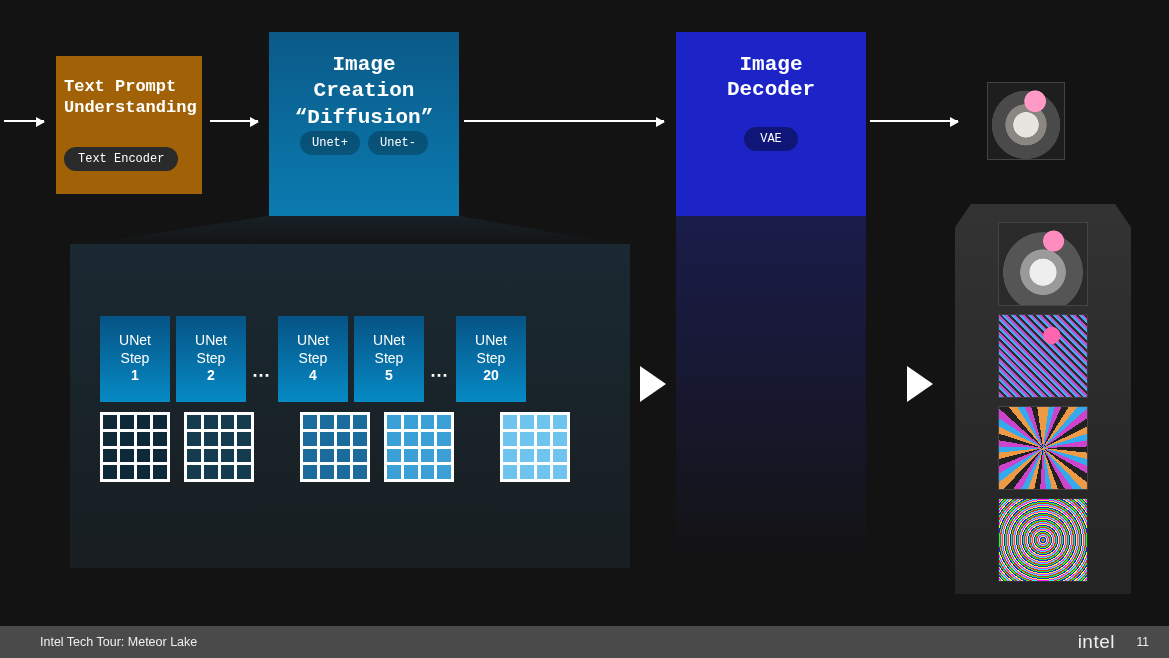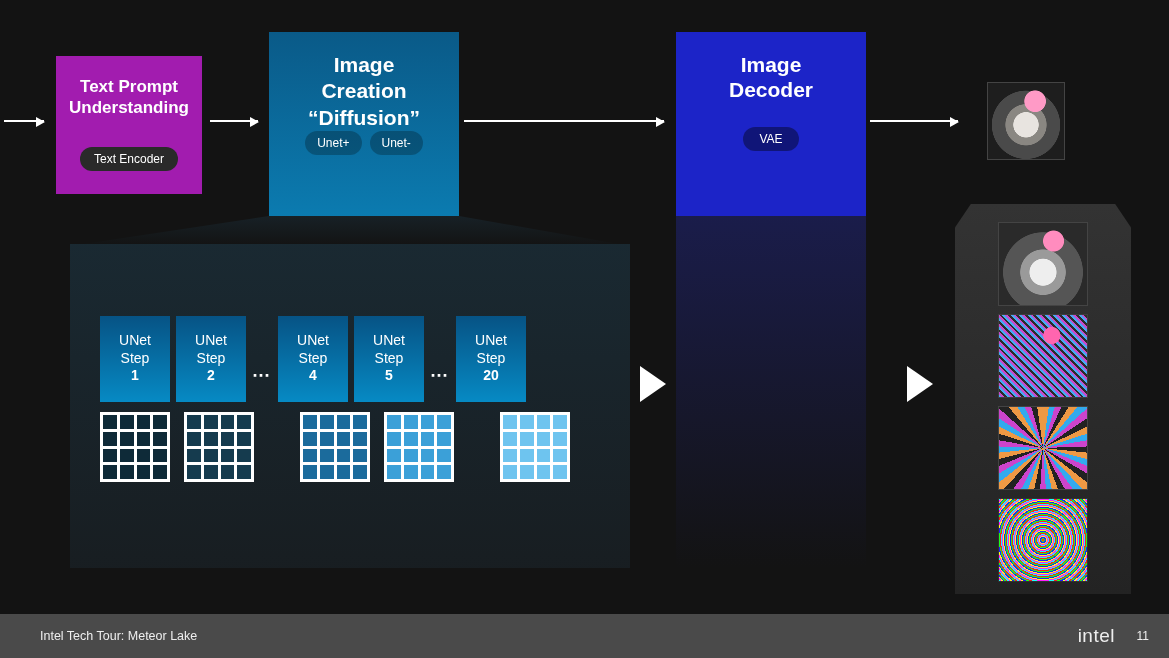--- a/index.html
+++ b/index.html
@@ -7,26 +7,26 @@
     width: 1169px;
     height: 658px;
     background: #131313;
     font-family: -apple-system, "Segoe UI", Arial, sans-serif;
     color: #fff;
     position: relative;
     overflow: hidden;
   }
   .stage {
     position: absolute;
+    font-family: Liberation Mono, monospace;
   }
   .box1 {
     left: 56px; top: 56px;
     width: 146px; height: 138px;
-    background: #a21caf;
-    text-align: center;
+    background: #a16207;
     padding: 20px 8px 12px 8px;
   }
   .box1 .title { font-weight: 700; font-size: 17px; line-height: 1.25; }
   .pill {
     display: inline-block;
     background: #2a2a2a;
     border-radius: 14px;
     padding: 5px 14px;
     font-size: 12px;
     margin-top: 28px;
@@ -172,21 +172,21 @@
   .rimg3 { background:
       repeating-conic-gradient(#e94 0 8deg, #3ae 8deg 16deg, #c4c 16deg 24deg, #222 24deg 32deg);
       filter: blur(0px); }
   .rimg4 { background:
       repeating-radial-gradient(circle, #f33 0 1px, #3f3 1px 2px, #33f 2px 3px, #ff3 3px 4px, #f3f 4px 5px, #3ff 5px 6px);
       filter: contrast(1.3); }
 
   .footer {
     position: absolute;
     left: 0; bottom: 0;
-    width: 100%; height: 44px;
+    width: 100%; height: 32px;
     background: #4a4a4a;
     display: flex; align-items: center;
     font-size: 12.5px;
     color: #eee;
   }
   .footer .l { margin-left: 40px; }
   .footer .c { position: absolute; left: 50%; transform: translateX(-50%); }
   .footer .logo { position: absolute; right: 54px; font-weight: 400; font-size: 19px; letter-spacing: .5px; }
   .footer .pg { position: absolute; right: 20px; font-size: 12px; }
 

